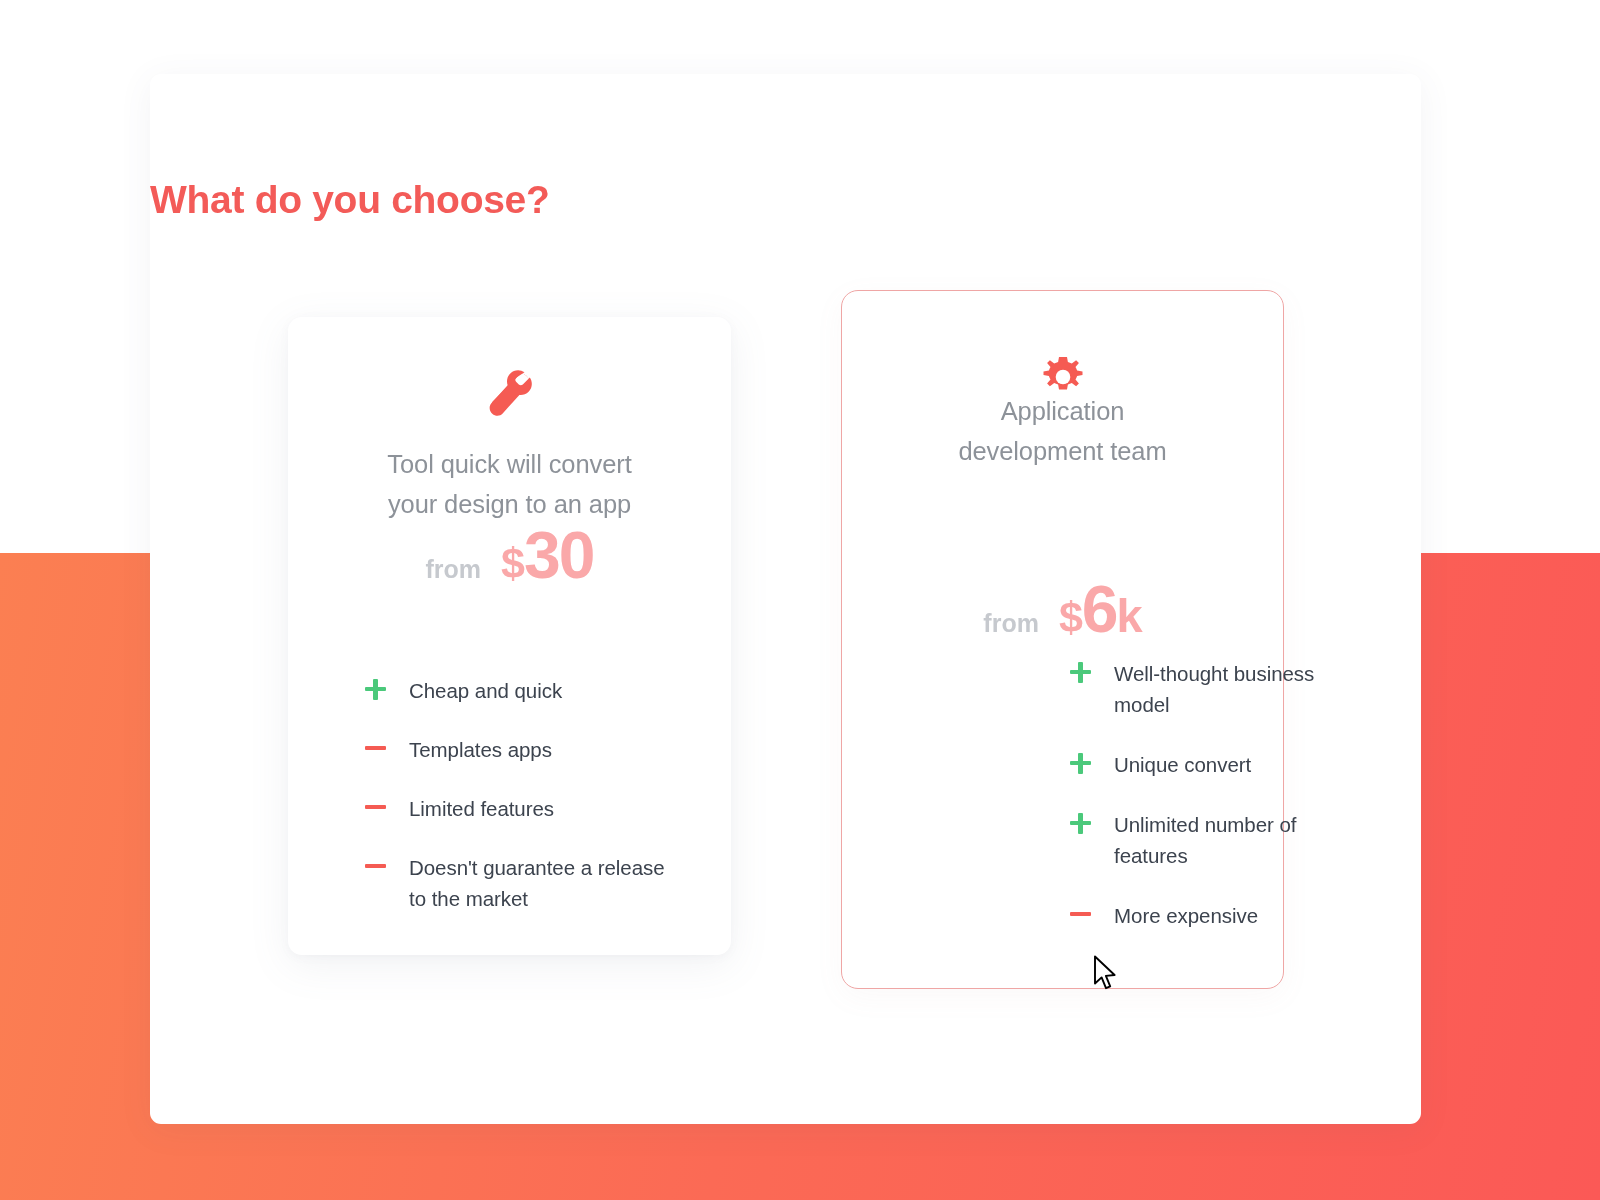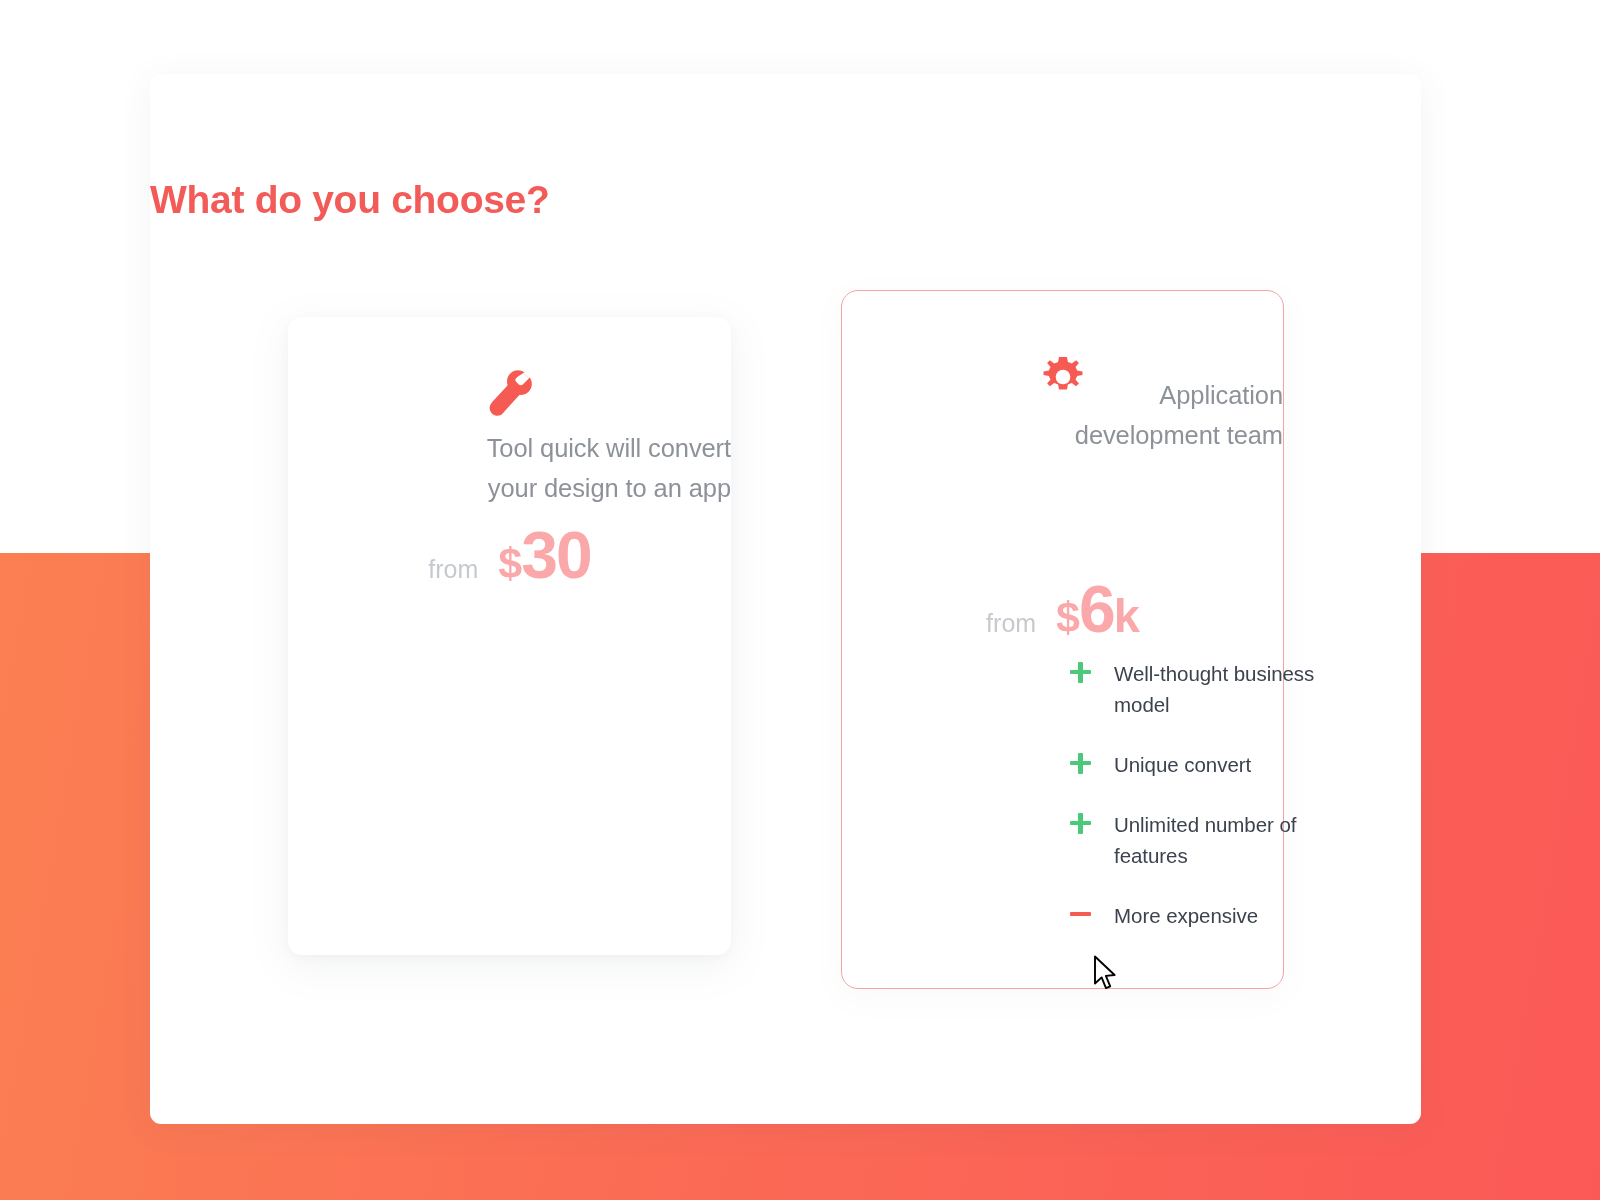--- a/index.html
+++ b/index.html
@@ -76,45 +76,46 @@
     text-align:center;
     line-height:0;
   }
   #icon-wrench { top:51px; }
   #icon-gear   { top:62px; }
 
   
   .card-heading {
     position:absolute;
     left:0; width:100%;
-    text-align:right;
+    text-align:center;
     font-size:25.5px;
     font-weight:400;
     line-height:40px;
     color:#8D9299;
     letter-spacing:-.1px;
+    margin-top:16px;
   }
   #card-basic .card-heading { top:111px; }
   #card-pro   .card-heading { top:84px; }
 
   
   .price-row {
     position:absolute;
     left:0; width:100%;
     display:flex;
     align-items:baseline;
     justify-content:center;
     gap:20px;
   }
   #card-basic .price-row { top:200px; }
   #card-pro   .price-row { top:280px; }
 
   .price-from {
     font-size:25px;
-    font-weight:400;
+    font-weight:700;
     color:#C6C9CE;
     letter-spacing:0;
   }
   .price-value {
     font-size:66px;
     font-weight:700;
     color:#FAA8A9;
     letter-spacing:-2px;
     display:flex;
     align-items:baseline;
@@ -205,20 +206,38 @@
 
     <div class="price-row">
       <span class="price-from">from</span>
       <span class="price-value">
         <span class="price-currency">$</span>
         <span class="price-amount">30</span>
         <span class="price-suffix"></span>
       </span>
     </div>
 
+    <ul class="features">
+      <li class="feature">
+        <span class="feature-mark mark-plus"></span>
+        <span class="feature-text">Cheap and quick</span>
+      </li>
+      <li class="feature">
+        <span class="feature-mark mark-minus"></span>
+        <span class="feature-text">Templates apps</span>
+      </li>
+      <li class="feature">
+        <span class="feature-mark mark-minus"></span>
+        <span class="feature-text">Limited features</span>
+      </li>
+      <li class="feature">
+        <span class="feature-mark mark-minus"></span>
+        <span class="feature-text">Doesn't guarantee a release to the market</span>
+      </li>
+    </ul>
   </div>
 
   <div class="card" id="card-pro">
 
     <div class="card-icon" id="icon-gear">
       <svg width="48" height="48" viewBox="0 0 48 48" aria-hidden="true">
         <path d="M24 0.5 l4.0 0 0.9 5.4 a18 18 0 0 1 3.9 1.6 l4.3-3.4 2.8 2.8 -3.4 4.3 a18 18 0 0 1 1.6 3.9 l5.4 0.9 0 4.0 -5.4 0.9 a18 18 0 0 1 -1.6 3.9 l3.4 4.3 -2.8 2.8 -4.3-3.4 a18 18 0 0 1 -3.9 1.6 l-0.9 5.4 -4.0 0 -4.0 0 -0.9-5.4 a18 18 0 0 1 -3.9-1.6 l-4.3 3.4 -2.8-2.8 3.4-4.3 a18 18 0 0 1 -1.6-3.9 l-5.4-0.9 0-4.0 5.4-0.9 a18 18 0 0 1 1.6-3.9 l-3.4-4.3 2.8-2.8 4.3 3.4 a18 18 0 0 1 3.9-1.6 l0.9-5.4 z" fill="#F55B53" transform="translate(0,3.5) scale(1,0.93)"></path>
         <circle cx="24" cy="24" r="7.3" fill="#ffffff"></circle>
       </svg>
     </div>

